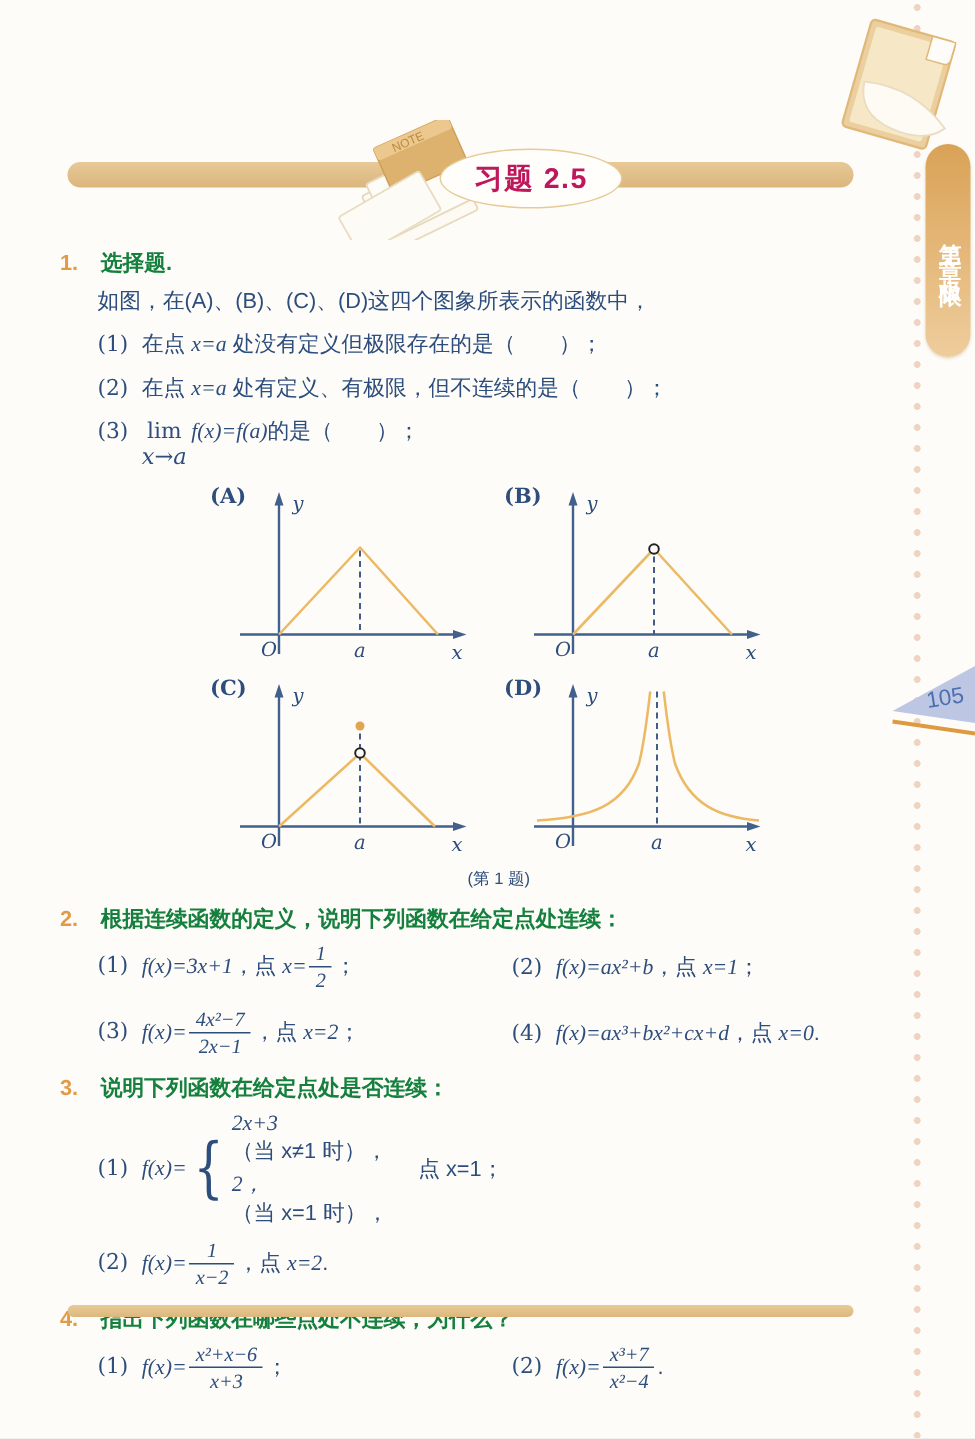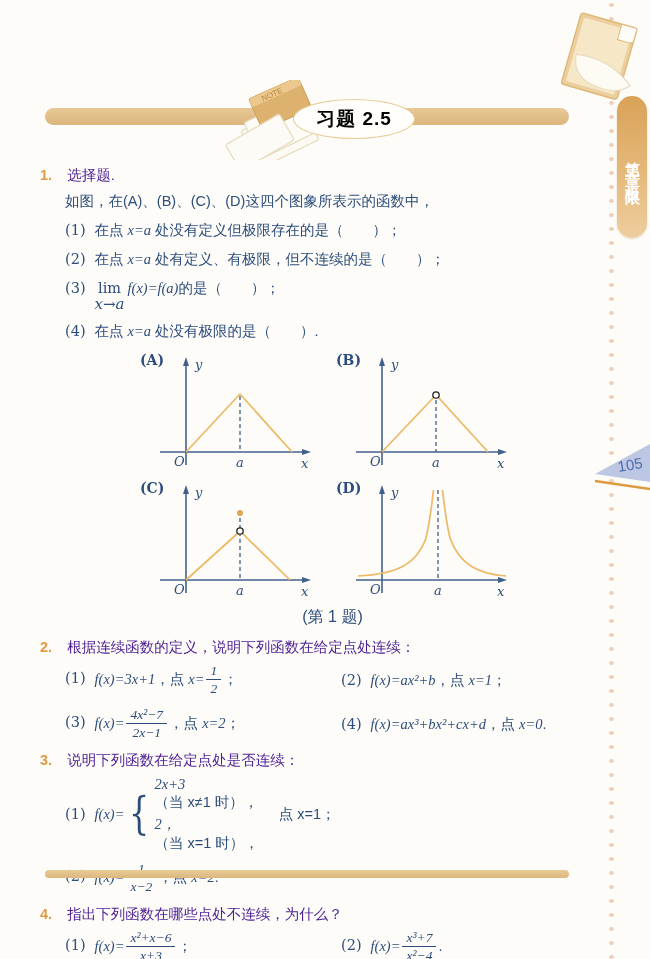--- a/index.html
+++ b/index.html
@@ -36,26 +36,26 @@
     background: linear-gradient(180deg,#e6c48e, #d8b072);
     opacity: .92;
   }
   .note-art { position: absolute; left: 222px; top: 80px; }
   .title-ellipse {
     position: absolute; left: 293px; top: 99px; width: 122px; height: 40px;
     background: #fffefb; border: 1.5px solid #e4c globally; border: 1.5px solid #e6cb96;
     border-radius: 50%;
     display: flex; align-items: center; justify-content: center;
   }
-  .title-ellipse span { font-size: 19px; font-weight: bold; color: #000000; letter-spacing: 1px; }
+  .title-ellipse span { font-size: 19px; font-weight: bold; color: #be185d; letter-spacing: 1px; }
   
   .content { position: absolute; left: 40px; top: 166px; width: 558px; font-size: 14.5px; }
   .qhead { margin-bottom: 6px; }
   .qnum { color: #e29a45; font-weight: bold; margin-right: 11px; }
-  .qtitle { color: #4c1d95; font-weight: normal; }
+  .qtitle { color: #15803d; font-weight: bold; }
   .qbody { margin-left: 25px; }
   .line { margin-bottom: 9px; line-height: 20px; }
   .ilabel { margin-right: 9px; font-family: "DejaVu Serif", serif; }
   .m { font-family: Liberation Serif, serif; font-style: italic; }
   .cn { font-style: normal; }
   .lim { display: inline-flex; flex-direction: column; align-items: center; line-height: 1;
          font-family: "DejaVu Serif", serif; margin-right: 3px; }
   .lim .limword { font-style: normal; }
   .lim .limsub { font-size: 15px; font-style: italic; margin-top: 1px; }
   .frac { display: inline-block; vertical-align: middle; text-align: center;
@@ -67,21 +67,21 @@
              grid-template-columns: 196px 189px; row-gap: 2px; }
   .fig { position: relative; height: 126px; }
   .figlabel { position: absolute; left: 0; top: 2px; font-family: "DejaVu Serif", serif;
               font-weight: bold; font-size: 14px; color: #2d4d7c; }
   .fig svg { position: absolute; left: 14px; top: 2px; }
   .axis { stroke: #41618c; stroke-width: 1.6; fill: none; }
   .arrow { fill: #41618c; }
   .curve { stroke: #ecb964; stroke-width: 1.7; fill: none; stroke-linejoin: round; }
   .dash { stroke: #3f5d86; stroke-width: 1.3; stroke-dasharray: 4 3; }
   .axtext { font-family: "DejaVu Serif", serif; font-style: italic; font-size: 13px; fill: #2d4d7c; }
-  .fig-caption { width: 385px; margin-left: 100px; text-align: center; font-size: 16px;
+  .fig-caption { width: 385px; margin-left: 100px; text-align: center; font-size: 11px;
                  margin-top: 3px; margin-bottom: 10px; color: #2d4d7c; }
   
   .col-a { display: inline-block; width: 272px; vertical-align: middle; }
   .col-b { display: inline-block; vertical-align: middle; }
   .row { margin-bottom: 10px; line-height: 22px; }
   
   .piecewise { display: flex; align-items: center; margin: 4px 0 8px; }
   .brace { font-family: "DejaVu Serif", serif; font-size: 44px; font-weight: 100;
            color: #2d4d7c; transform: scaleX(.72); line-height: .9; margin: 0 1px; }
   .cases { display: inline-flex; flex-direction: column; row-gap: 3px; }
@@ -159,23 +159,20 @@
           <span class="ilabel">(1)</span><span class="cn">在点 </span><span class="m">x=a</span><span class="cn"> 处没有定义但极限存在的是（　　）；</span>
         </div>
         <div class="line">
           <span class="ilabel">(2)</span><span class="cn">在点 </span><span class="m">x=a</span><span class="cn"> 处有定义、有极限，但不连续的是（　　）；</span>
         </div>
         <div class="line">
           <span class="ilabel">(3)</span><span class="lim">
               <span class="limword">lim</span>
               <span class="limsub">x→a</span>
             </span><span class="m">f(x)=f(a)</span><span class="cn">的是（　　）；</span>
-        </div>
-        <div class="line">
-          <span class="ilabel">(4)</span><span class="cn">在点 </span><span class="m">x=a</span><span class="cn"> 处没有极限的是（　　）.</span>
         </div>
       </div>
     </div>
 
     <div class="figures">
 
       <div class="fig">
         <span class="figlabel">(A)</span>
         <svg width="165" height="122" viewBox="0 0 165 122">
           <line class="axis" x1="6" y1="100" x2="150" y2="100"></line>

